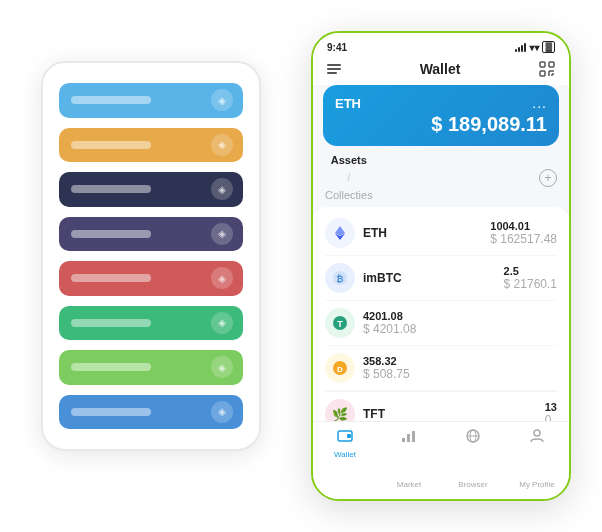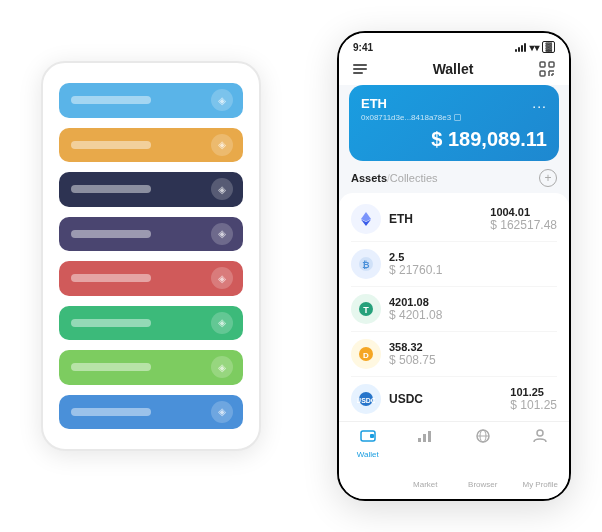--- a/index.html
+++ b/index.html
@@ -70,25 +70,25 @@
       justify-content: center;
       font-size: 10px;
       color: rgba(255,255,255,0.7);
     }
 
     
     .fg-phone {
       position: absolute;
       right: 10px;
       top: 10px;
-      width: 234px;
+      width: 260px;
       height: 470px;
       background: #f5f7fa;
       border-radius: 28px;
-      border: 2px solid #000000;
+      border: 2px solid #84cc16;
       box-shadow: 0 8px 36px rgba(0,0,0,0.14);
       overflow: hidden;
       z-index: 2;
       display: flex;
       flex-direction: column;
     }
 
     .phone-status-bar {
       background: #fff;
       display: flex;
@@ -188,21 +188,23 @@
       display: flex;
       justify-content: space-between;
       align-items: center;
       padding: 0 12px 6px;
       flex-shrink: 0;
       background: #f5f7fa;
     }
 
     .assets-tabs {
       display: flex;
-      align-items: center;
+      gap: 6px;
+      align-items: center;
+      flex-direction: column;
     }
 
     .assets-tab {
       font-size: 11px;
       color: #222;
       font-weight: 600;
     }
 
     .assets-tab-divider {
       font-size: 10px;
@@ -444,24 +446,20 @@
           <line x1="13" y1="13" x2="13" y2="15" stroke="#555" stroke-width="1.5"></line>
         </svg>
       </div>
     </div>
 
     <div class="eth-card">
       <div class="eth-card-top">
         <span class="eth-card-name">ETH</span>
         <span class="eth-card-more">...</span>
       </div>
-      <div class="eth-card-address">
-        <span>0x08711d3e...8418a78e3</span>
-        <span class="copy-icon"></span>
-      </div>
       <div class="eth-card-balance">
         <span>$ 189,089.11</span>
       </div>
     </div>
 
     <div class="assets-header">
       <div class="assets-tabs">
         <span class="assets-tab">Assets</span>
         <span class="assets-tab-divider">/</span>
         <span class="assets-tab-inactive">Collecties</span>
@@ -486,20 +484,21 @@
       </div>
       <div class="divider-line"></div>
 
       <div class="asset-item">
         <div class="asset-icon imbtc-icon" style="color:#4a90d9; font-size:14px; font-weight:bold;">
           <svg width="18" height="18" viewBox="0 0 18 18">
               <circle cx="9" cy="9" r="7" fill="#4a90d9" opacity="0.15"></circle>
               <text x="9" y="13" text-anchor="middle" fill="#4a90d9" font-size="9" font-weight="bold">₿</text>
             </svg>
         </div>
+        <span class="asset-name">imBTC</span>
         <div class="asset-amounts">
           <div class="asset-amount">2.5</div>
           <div class="asset-usd">$ 21760.1</div>
         </div>
       </div>
       <div class="divider-line"></div>
 
       <div class="asset-item">
         <div class="asset-icon usdt-icon">
           <svg width="18" height="18" viewBox="0 0 18 18">
@@ -521,33 +520,20 @@
               <text x="9" y="13" text-anchor="middle" fill="white" font-size="8" font-weight="bold">D</text>
             </svg>
         </div>
         <div class="asset-amounts">
           <div class="asset-amount">358.32</div>
           <div class="asset-usd">$ 508.75</div>
         </div>
       </div>
       <div class="divider-line"></div>
 
-      <div class="asset-item">
-        <div class="asset-icon usdc-icon">
-          <svg width="18" height="18" viewBox="0 0 18 18">
-              <circle cx="9" cy="9" r="7" fill="#2775ca"></circle>
-              <text x="9" y="13" text-anchor="middle" fill="white" font-size="7" font-weight="bold">USDC</text>
-            </svg>
-        </div>
-        <span class="asset-name">USDC</span>
-        <div class="asset-amounts">
-          <div class="asset-amount">101.25</div>
-          <div class="asset-usd">$ 101.25</div>
-        </div>
-      </div>
       <div class="divider-line"></div>
 
       <div class="asset-item">
         <div class="asset-icon tft-icon" style="font-size:13px;">
           🌿
         </div>
         <span class="asset-name">TFT</span>
         <div class="asset-amounts">
           <div class="asset-amount">13</div>
           <div class="asset-usd">0</div>

